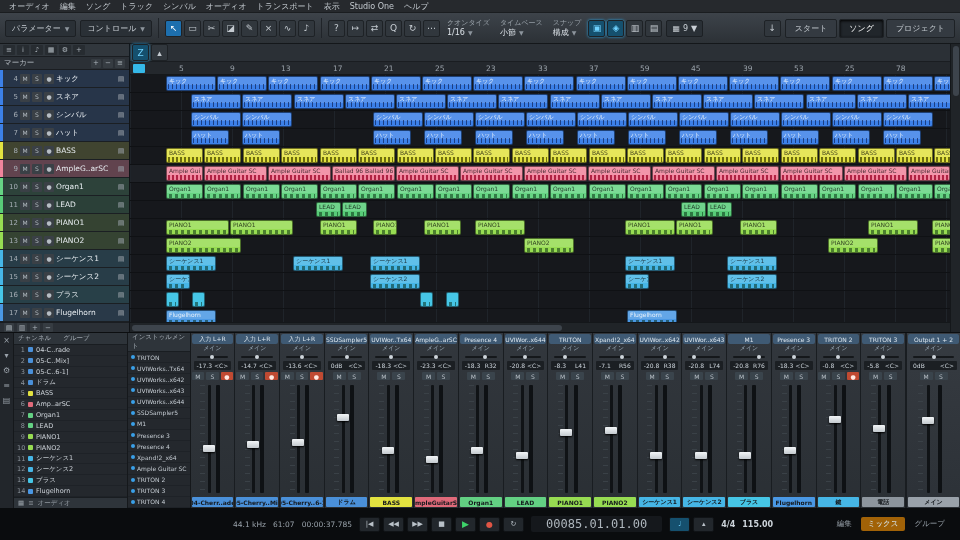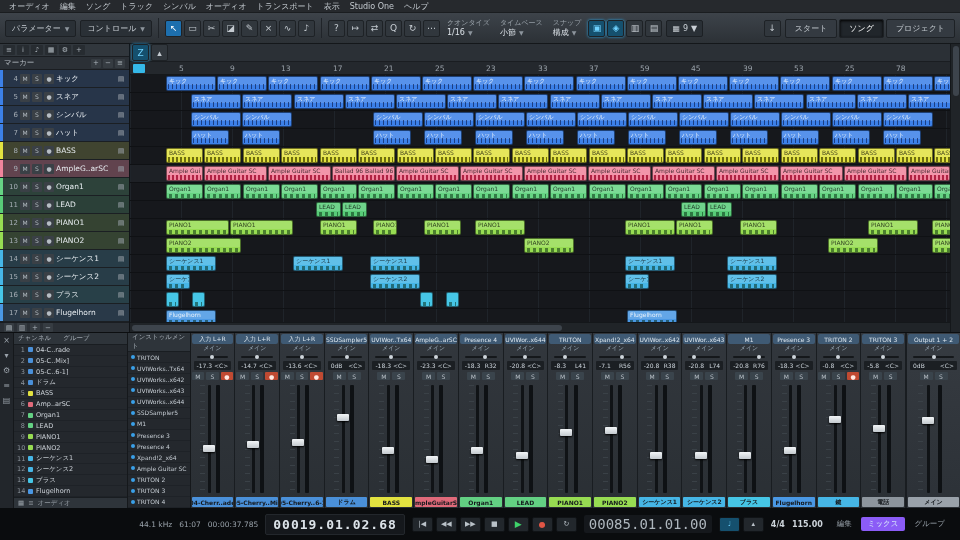--- a/index.html
+++ b/index.html
@@ -95,24 +95,24 @@
 .transport{flex:0 0 32px;background:#0a0c0e;display:flex;align-items:center;padding:0 8px;gap:7px;font-size:7.5px;color:#9aa3ab}
 .tp-spacer{width:218px}
 .tp-meta{white-space:nowrap}
 .tp-meta.strong{color:#cdd4da;font-weight:bold;font-size:8px}
 .tp-time{font-family:"DejaVu Sans Mono","Liberation Mono",monospace;font-size:13px;font-weight:bold;color:#dde4ea;background:#15181c;border:1px solid #23272c;border-radius:2px;padding:2px 7px;letter-spacing:1px;white-space:nowrap}
 #tp-buttons,#tp-metro{display:flex;gap:3px;align-items:center}
 .tp-btn{min-width:21px;height:15px;background:#22272c;border:1px solid #101316;border-radius:2px;display:flex;align-items:center;justify-content:center;color:#b9c1c8;font-size:7px;padding:0 2px;white-space:nowrap}
 .tp-btn.play{color:#3ed36a;font-size:9px}
 .tp-btn.rec{color:#e05545;font-size:8px}
 .tp-btn.on{background:#15506e;color:#6fd2ff}
-.tp-sub{font-family:"DejaVu Sans Mono","Liberation Mono",monospace;background:#15181c;border-radius:2px;padding:1px 5px;color:#aeb6bd;font-size:14px;white-space:nowrap}
+.tp-sub{font-family:"DejaVu Sans Mono","Liberation Mono",monospace;background:#15181c;border-radius:2px;padding:1px 15px;color:#aeb6bd;font-size:12px;white-space:nowrap}
 #tp-tabs{margin-left:auto;display:flex;gap:2px}
 .tp-tab{padding:2px 7px;border-radius:2px;color:#9aa3ab;white-space:nowrap}
-.tp-tab.active{background:#8b5cf6;color:#d8ecfa}
+.tp-tab.active{background:#a16207;color:#d8ecfa}
 </style>
 </head>
 <body>
 
 <div id="app">
 
   <div class="menubar" id="menubar">
       <span class="menu-item">オーディオ</span>
       <span class="menu-item">編集</span>
       <span class="menu-item">ソング</span>
@@ -1416,21 +1416,20 @@
       </div>
       <div class="strip-name" style="background:#9aa2aa">メイン</div>
     </div>
   </div>
 
   <div class="transport">
     <span class="tp-spacer"></span>
     <span class="tp-meta">44.1 kHz</span>
     <span class="tp-meta">61:07</span>
     <span class="tp-meta">00:00:37.785</span>
-    <span class="tp-time">00019.01.02.68</span>
     <span id="tp-buttons">
         <span class="tp-btn">|◀</span>
         <span class="tp-btn">◀◀</span>
         <span class="tp-btn">▶▶</span>
         <span class="tp-btn">■</span>
         <span class="tp-btn play">▶</span>
         <span class="tp-btn rec">●</span>
         <span class="tp-btn">↻</span>
       </span>
     <span class="tp-sub">00085.01.01.00</span>

